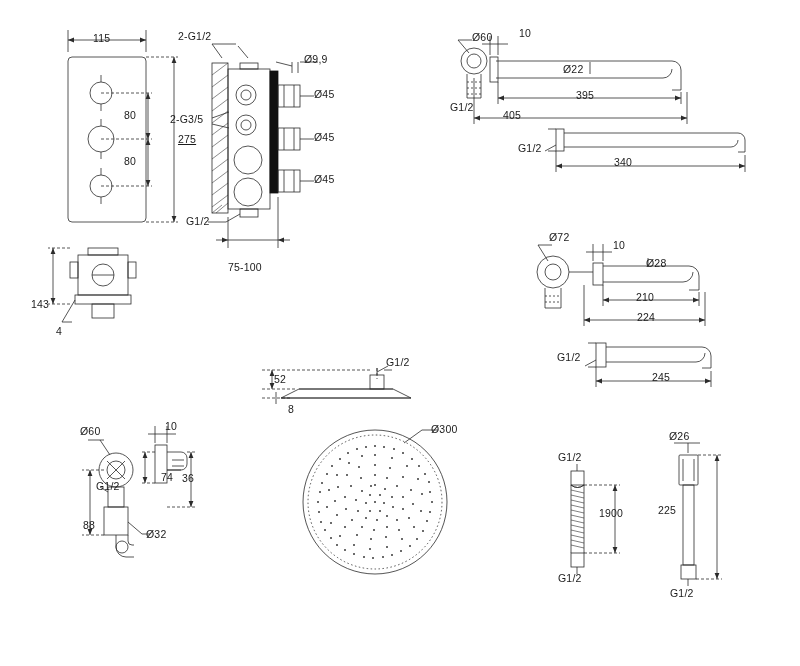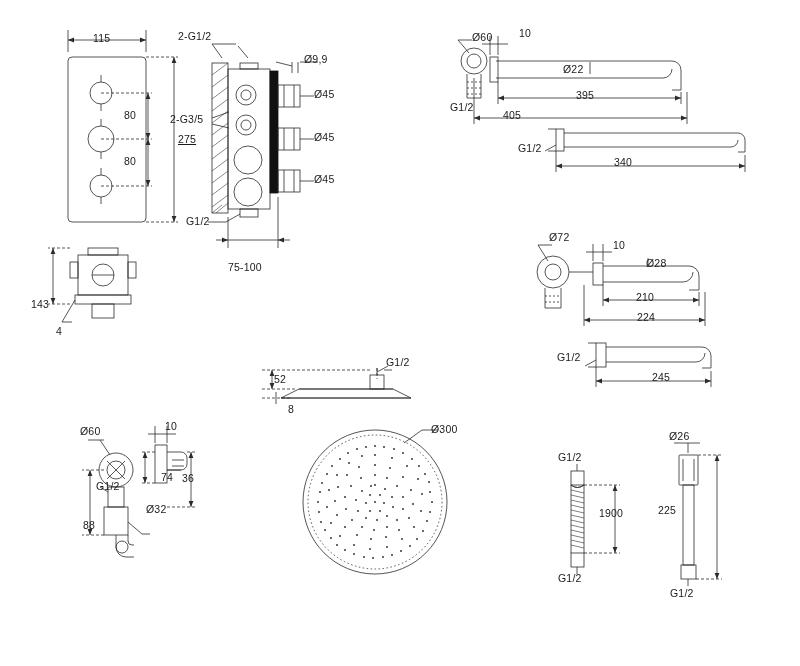--- a/index.html
+++ b/index.html
@@ -506,21 +506,21 @@
   <div class="lbl" style="left:274px;top:374px;">52</div>
   <div class="lbl" style="left:288px;top:404px;">8</div>
   <div class="lbl" style="left:431px;top:424px;">Ø300</div>
 
   <div class="lbl" style="left:80px;top:426px;">Ø60</div>
   <div class="lbl" style="left:165px;top:421px;">10</div>
   <div class="lbl" style="left:96px;top:481px;">G1/2</div>
   <div class="lbl" style="left:146px;top:473px;margin-left:36px;">36</div>
   <div class="lbl" style="left:161px;top:472px;">74</div>
   <div class="lbl" style="left:83px;top:520px;">88</div>
-  <div class="lbl" style="left:146px;top:504px;">Ø32</div>
+  <div class="lbl" style="left:146px;top:529px;">Ø32</div>
 
   <div class="lbl" style="left:558px;top:452px;">G1/2</div>
   <div class="lbl" style="left:599px;top:508px;">1900</div>
   <div class="lbl" style="left:558px;top:573px;">G1/2</div>
 
   <div class="lbl" style="left:669px;top:431px;">Ø26</div>
   <div class="lbl" style="left:658px;top:505px;">225</div>
   <div class="lbl" style="left:670px;top:588px;">G1/2</div>
 </div>
 

